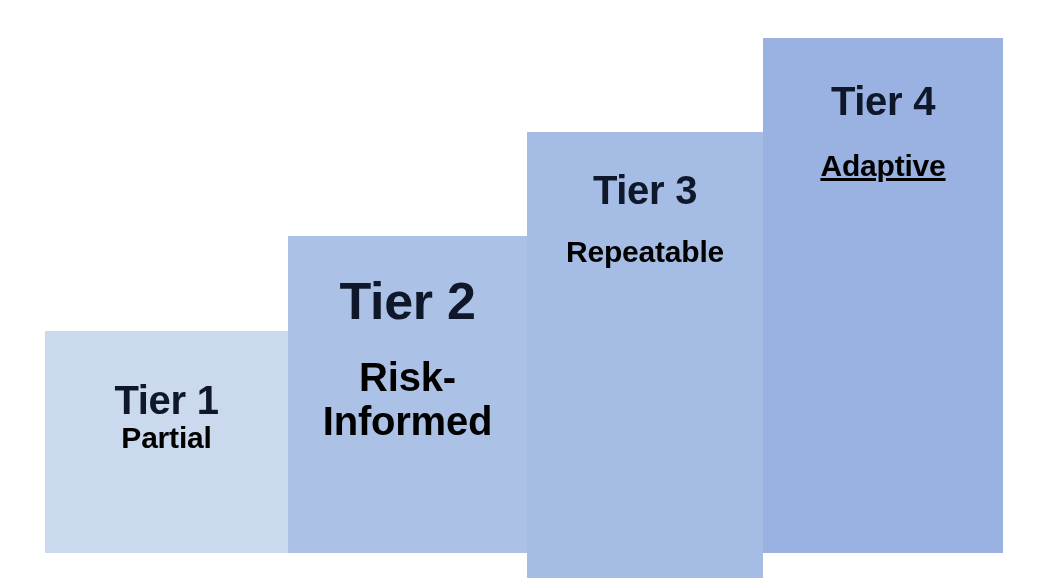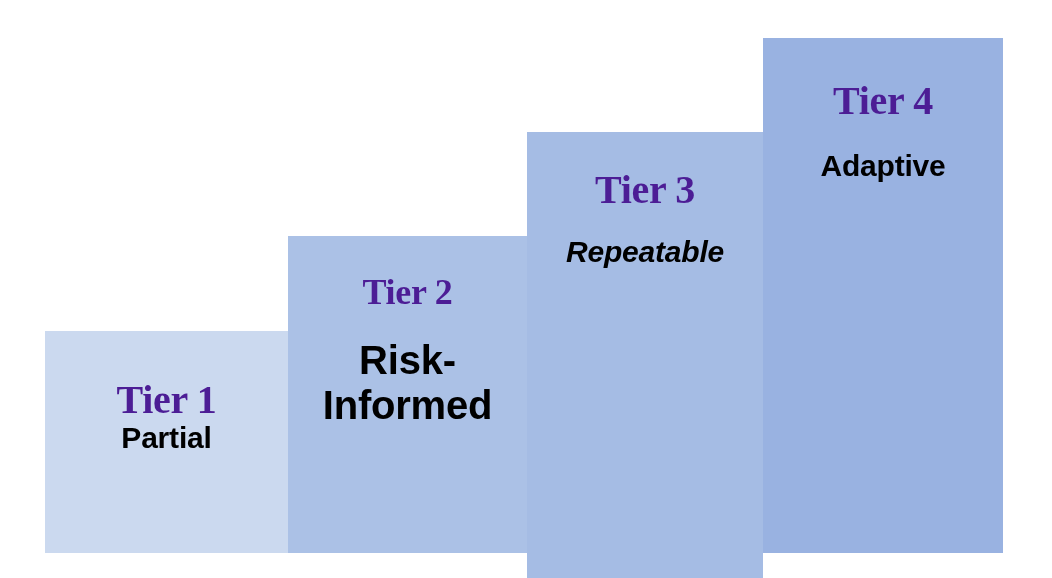--- a/index.html
+++ b/index.html
@@ -21,50 +21,49 @@
   }
   .bar {
     position: absolute;
     box-sizing: border-box;
     display: flex;
     flex-direction: column;
     align-items: center;
   }
   .bar-title {
     font-weight: bold;
-    color: #4c1d95;
+    color: #0f172a;
     line-height: 1.05;
     text-align: left;
     white-space: nowrap;
     letter-spacing: -0.3px;
-    font-family: Liberation Serif, serif;
   }
   .bar-subtitle {
     font-weight: bold;
     color: #000000;
     line-height: 1.12;
     text-align: center;
     letter-spacing: -0.2px;
   }
   
   #bar-tier-1 { left: 45px;  top: 331px; width: 243px; height: 222px; }
   #bar-tier-1 .bar-title    { font-size: 40px; margin-top: 48px; }
   #bar-tier-1 .bar-subtitle { font-size: 30px; }
   
   #bar-tier-2 { left: 288px; top: 236px; width: 239px; height: 317px; }
-  #bar-tier-2 .bar-title    { font-size: 36px; margin-top: 38px; }
+  #bar-tier-2 .bar-title    { font-size: 52px; margin-top: 38px; }
   #bar-tier-2 .bar-subtitle { font-size: 40px; margin-top: 26px; max-width: 170px; }
   
   #bar-tier-3 { left: 527px; top: 132px; width: 236px; height: 453px; }
   #bar-tier-3 .bar-title    { font-size: 40px; margin-top: 37px; }
-  #bar-tier-3 .bar-subtitle { font-size: 30px; margin-top: 24px; font-style: italic; }
+  #bar-tier-3 .bar-subtitle { font-size: 30px; margin-top: 24px; }
   
   #bar-tier-4 { left: 763px; top: 38px;  width: 240px; height: 515px; }
   #bar-tier-4 .bar-title    { font-size: 40px; margin-top: 42px; }
-  #bar-tier-4 .bar-subtitle { font-size: 30px; margin-top: 27px; }
+  #bar-tier-4 .bar-subtitle { font-size: 30px; margin-top: 27px; text-decoration: underline; }
 </style>
 </head>
 <body>
 
 <div id="stage" style="background: rgb(255, 255, 255);">
 
   <div class="bar" id="bar-tier-1" style="background: rgb(203, 217, 239);">
     <div class="bar-title">Tier 1</div>
     <div class="bar-subtitle">Partial</div>
   </div>

